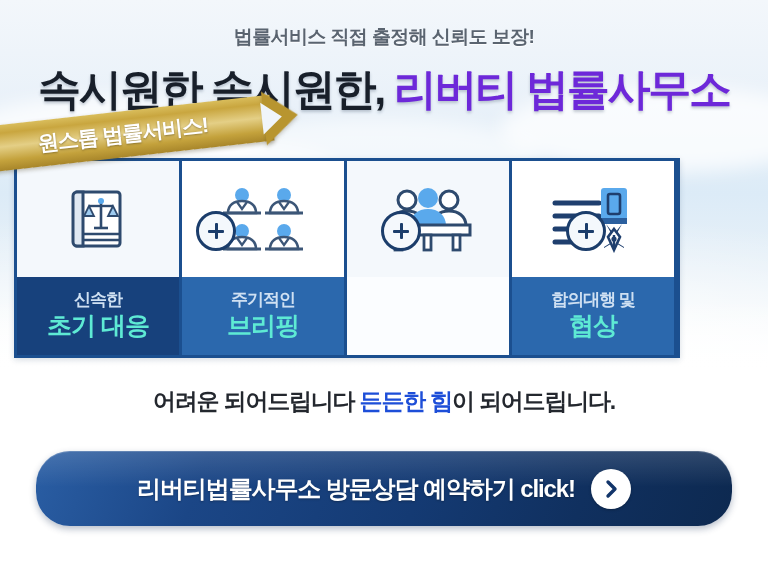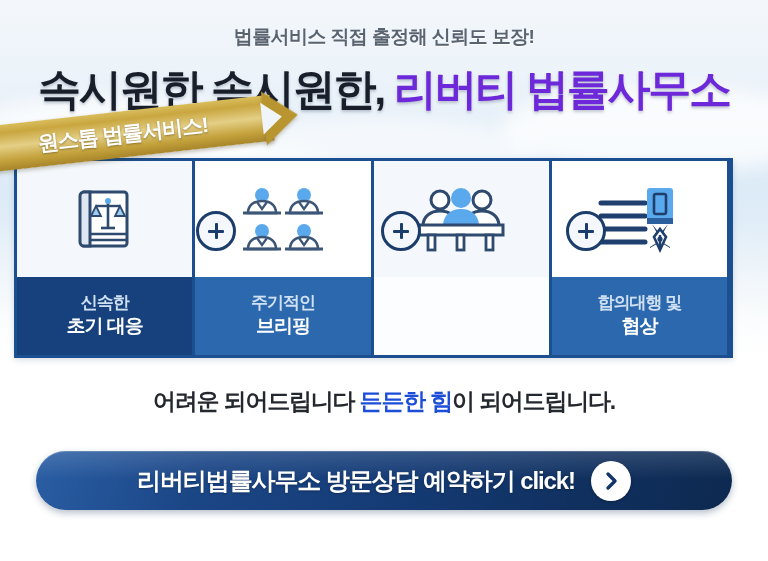--- a/index.html
+++ b/index.html
@@ -85,21 +85,21 @@
     display:flex;align-items:center;justify-content:center;
     font-size:21px;font-weight:bold;letter-spacing:-1px;
     color:#ffffff;
     text-shadow:0 1px 2px rgba(90,70,15,.55);
     white-space:nowrap;
   }
 
   
   .card{
     position:absolute;left:14px;top:158px;
-    width:719px;height:200px;
+    width:666px;height:200px;
     border:3px solid #1b4f8f;
     box-sizing:border-box;
     background:#fbfdff;
     display:flex;
     z-index:3;
     box-shadow:0 2px 6px rgba(20,50,90,.16);
   }
   .col{
     position:relative;
     flex:1 1 25%;
@@ -119,21 +119,21 @@
 
   .label-pane{
     flex:1 1 auto;
     display:flex;flex-direction:column;
     align-items:center;justify-content:center;
     line-height:1.16;
     color:#ffffff;
     padding-bottom:2px;
   }
   .label-pane .l1{font-size:17px;font-weight:bold;letter-spacing:-1px;color:#cfe0f2;}
-  .label-pane .l2{font-size:19px;font-weight:bold;letter-spacing:-1px;color:#ffffff;margin-top:2px;}
+  .label-pane .l2{font-size:25px;font-weight:bold;letter-spacing:-1px;color:#5eead4;margin-top:2px;}
   .col.dark .label-pane{background:#17417c;}
   .col.light .label-pane{background:#2b68ad;}
 
   
   .plus{
     position:absolute;top:50px;width:34px;height:34px;
     border-radius:50%;
     border:3px solid #1b3d6b;
     background:#f4f8fc;
     z-index:8;
@@ -154,21 +154,21 @@
     text-align:center;
     font-size:23px;font-weight:bold;letter-spacing:-1.2px;
     color:#23272e;
     white-space:nowrap;
   }
   .tagline .hl{color:#1d4ed8;}
 
   
   .cta{
     position:absolute;left:36px;top:451px;
-    width:696px;height:59px;
+    width:696px;height:75px;
     border-radius:34px;
     background:
       linear-gradient(110deg,#2a5ea4 0%,#1b4686 24%,#143a73 55%,#10305f 78%,#0d2950 100%);
     box-shadow:0 3px 7px rgba(15,40,80,.3), inset 0 1px 0 rgba(255,255,255,.18);
     display:flex;align-items:center;justify-content:center;
     overflow:hidden;
   }
   .cta::before{
     content:"";position:absolute;left:0;top:0;width:100%;height:48%;
     background:linear-gradient(180deg,rgba(255,255,255,.14),rgba(255,255,255,0));

